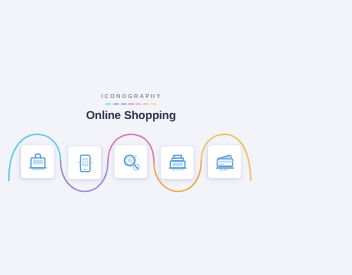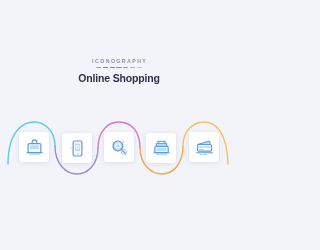--- a/index.html
+++ b/index.html
@@ -18,21 +18,21 @@
     position: relative;
     width: 238px;
     height: 250px;
     background: #f3f4fa;
   }
 
   
   .header {
     position: absolute;
     left: 0;
-    top: 58px;
+    top: 85px;
     width: 238px;
     text-align: center;
   }
 
   .kicker {
     font-size: 5.2px;
     letter-spacing: 1.45px;
     font-weight: 700;
     color: #8a8fa3;
     text-transform: uppercase;

